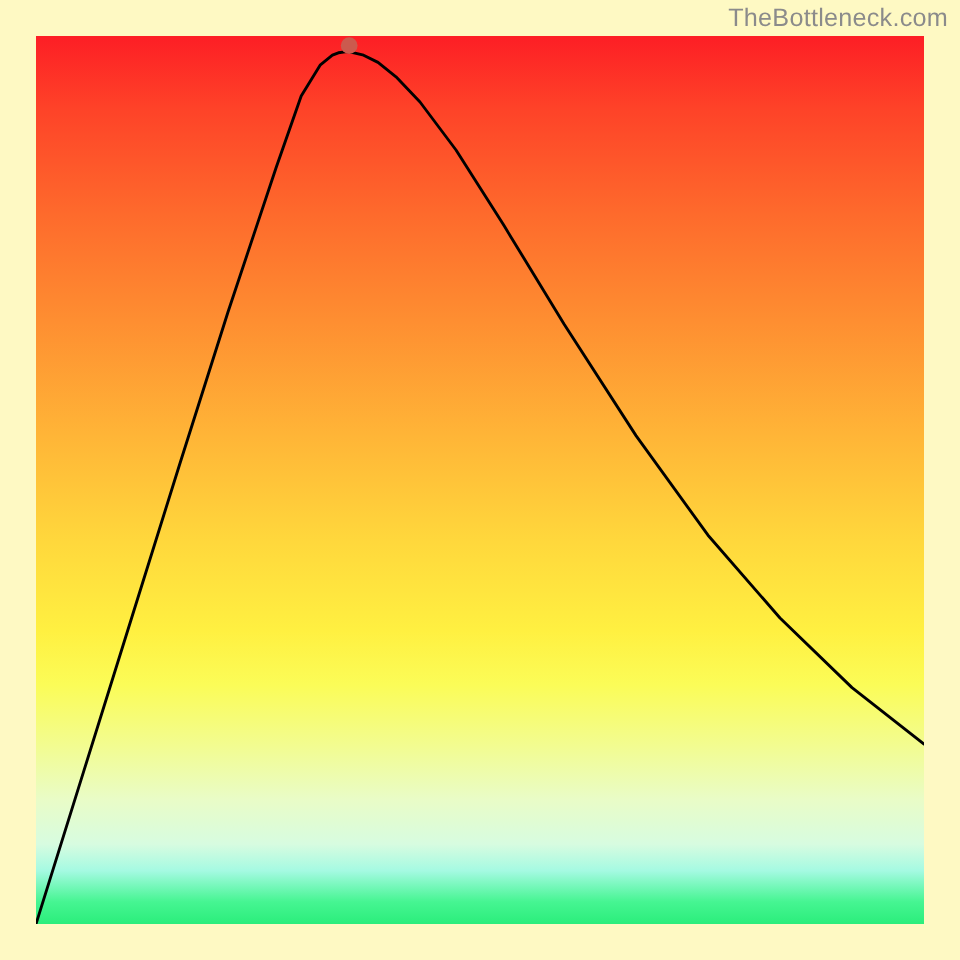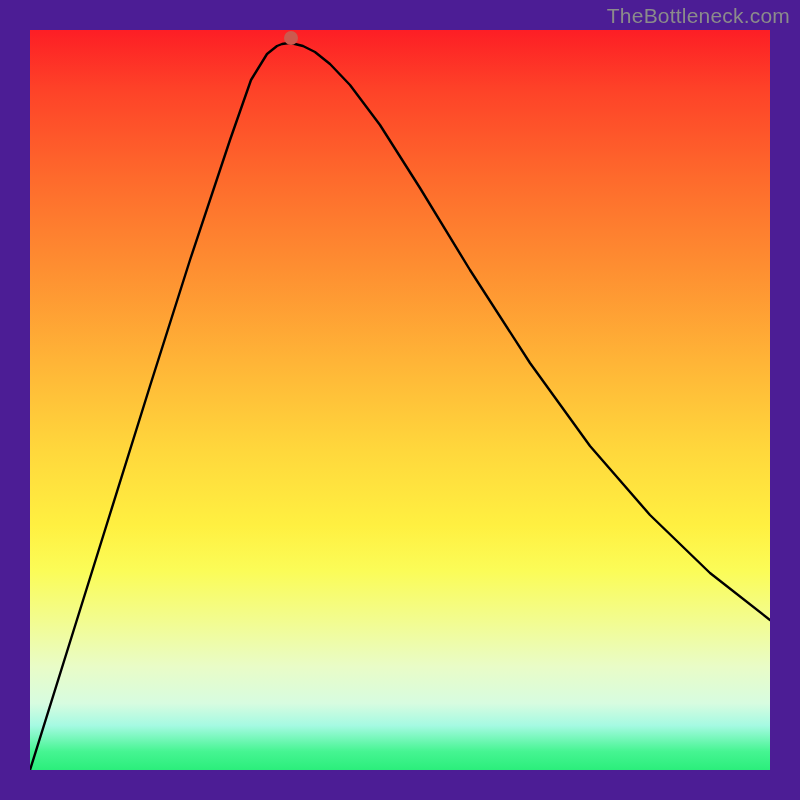--- a/index.html
+++ b/index.html
@@ -8,21 +8,21 @@
     width: 800px;
     height: 800px;
     overflow: hidden;
     background: #000;
     font-family: Arial, Helvetica, sans-serif;
   }
   .frame {
     position: relative;
     width: 800px;
     height: 800px;
-    background: #4c1d95;
+    background: #fef9c3;
   }
   .plot-area {
     position: absolute;
     left: 30px;
     top: 30px;
     width: 740px;
     height: 740px;
     background: linear-gradient(to bottom,
       #fd1e25 0%,
       #fe4228 8%,

